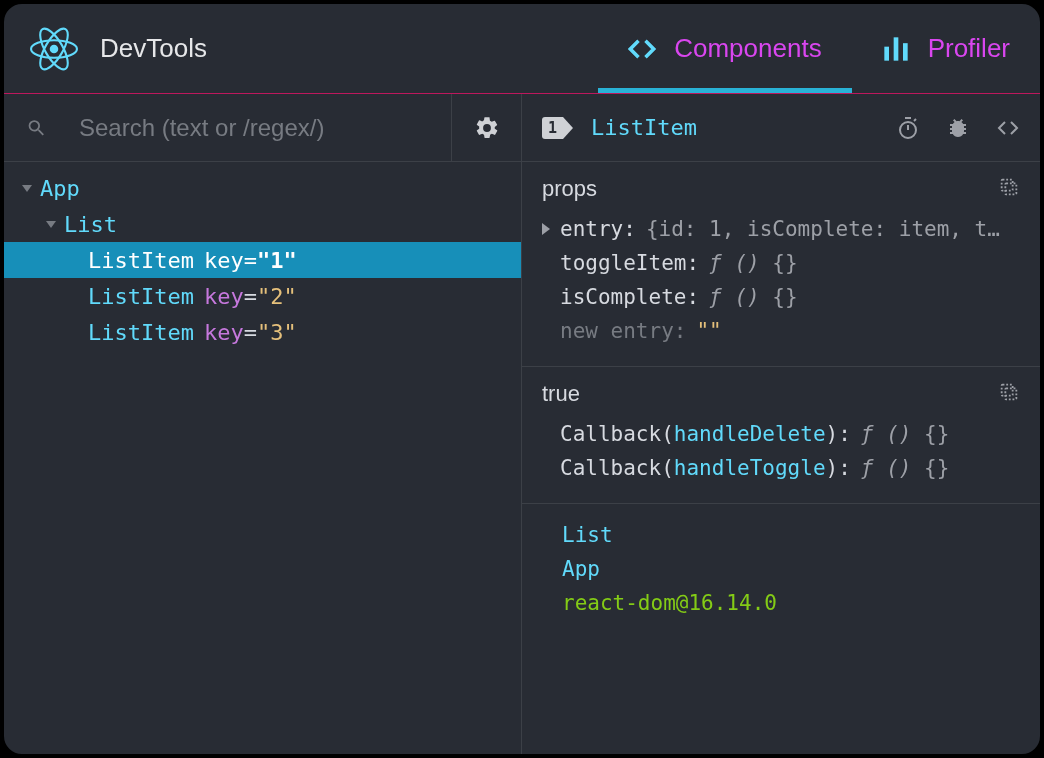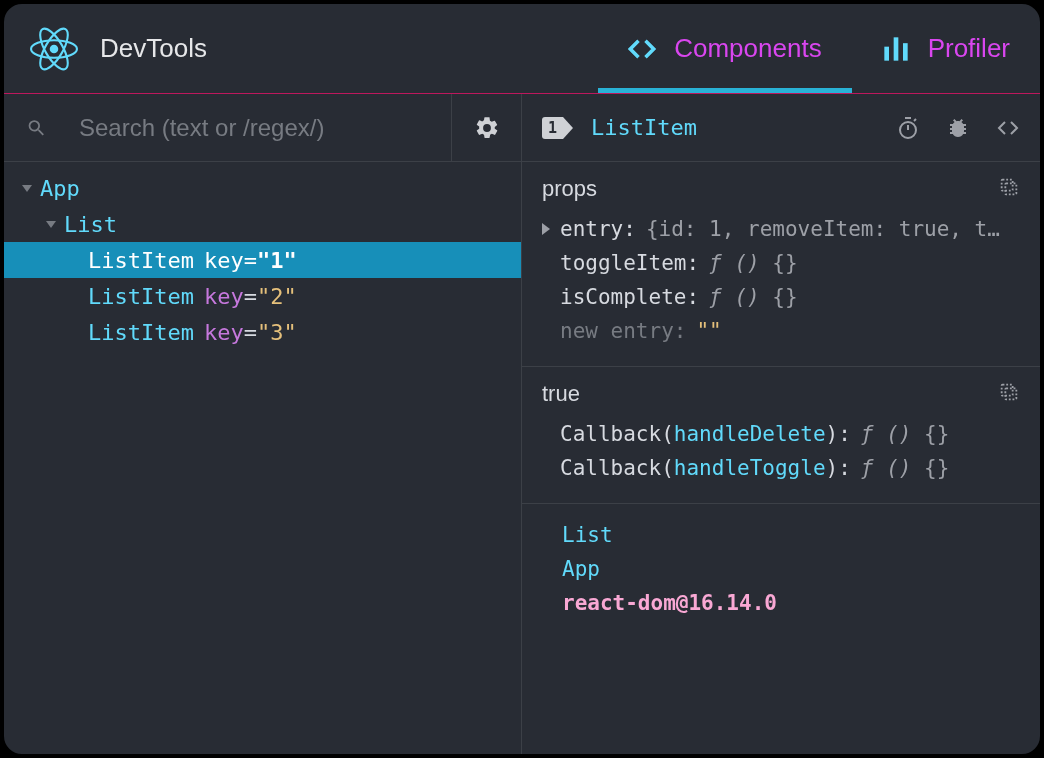--- a/index.html
+++ b/index.html
@@ -235,21 +235,21 @@
 .kv .paren { color: #d7dae0; }
 .kv .arg { color: #61dafb; }
 .rendered .item {
   height: 34px;
   display: flex;
   align-items: center;
   padding-left: 20px;
   color: #61dafb;
   cursor: pointer;
 }
-.rendered .item.dim { color: #f9a8d4; cursor: default; font-weight: bold; }
+.rendered .item.dim { color: #84cc16; cursor: default; }
 </style>
 </head>
 <body>
 
 <div class="window">
 
   <div class="titlebar">
     <div class="brand">
       <svg class="react-logo" viewBox="-11.5 -10.232 23 20.463">
         <circle r="2.05" fill="#61dafb"></circle>
@@ -350,21 +350,21 @@
           <span class="spacer-flex"></span>
           <svg class="copy-icon" viewBox="0 0 24 24" stroke-dasharray="2 2">
             <rect x="8" y="8" width="12" height="12" rx="1"></rect>
               <rect x="4" y="4" width="12" height="12" rx="1"></rect>
           </svg>
         </div>
         <div class="kv">
           <span class="row-caret"></span>
           <span class="k">entry</span>
             <span class="colon">:</span>
-          <span class="obj">{id: 1, removeItem: true, t…</span>
+          <span class="obj">{id: 1, isComplete: item, t…</span>
         </div>
         <div class="kv">
           <span class="indent"></span>
           <span class="k">toggleItem</span><span class="colon">:</span>
           <span class="fn">ƒ ()</span>&nbsp;<span class="fnbody">{}</span>
         </div>
         <div class="kv">
           <span class="indent"></span>
           <span class="k">isComplete</span><span class="colon">:</span>
           <span class="fn">ƒ ()</span>&nbsp;<span class="fnbody">{}</span>

